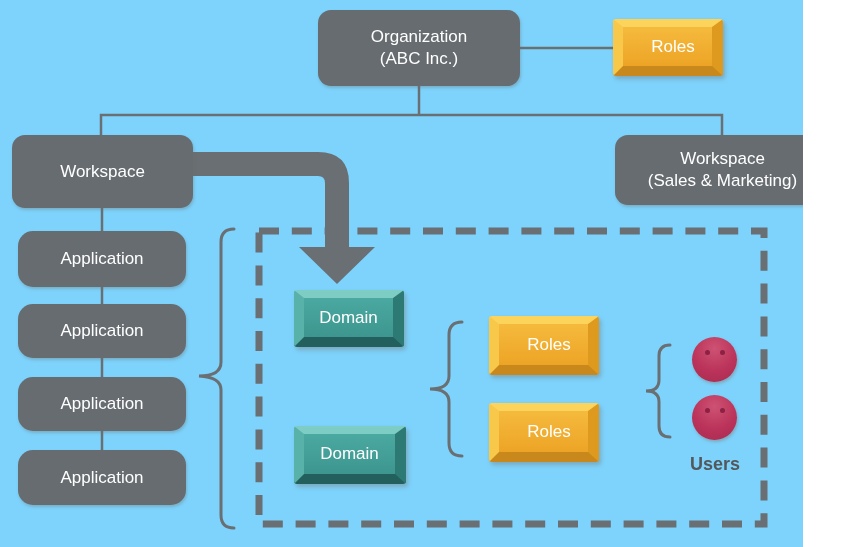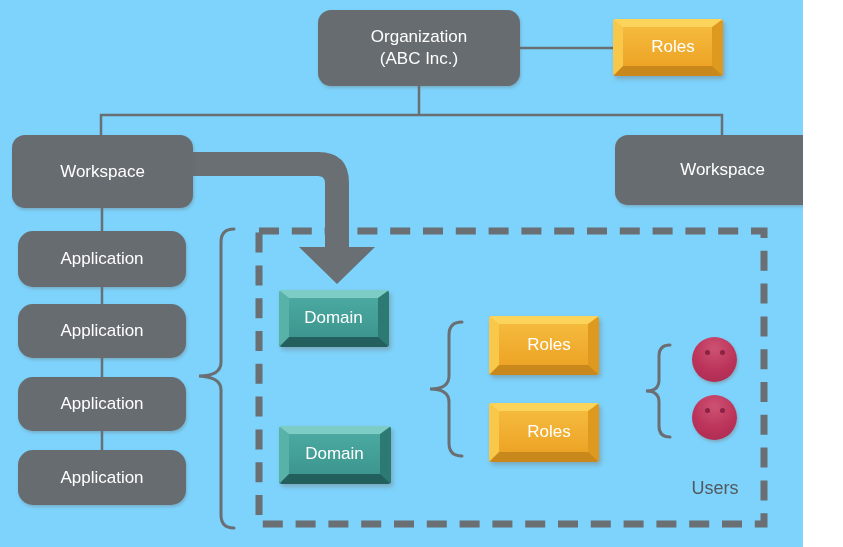--- a/index.html
+++ b/index.html
@@ -52,20 +52,21 @@
     border-right-color: #dd9a1e;
     border-bottom-color: #c9881b;
     padding-left: 11px;
   }
   .bevel.teal {
     background: linear-gradient(#4aa9a1, #3d968f);
     border-top-color: #7ecdc5;
     border-left-color: #58b2aa;
     border-right-color: #2d7a75;
     border-bottom-color: #235f5c;
+    margin-left: 15px;
   }
 
   
   .user-circle {
     position: absolute;
     width: 45px;
     height: 45px;
     border-radius: 50%;
     background: radial-gradient(circle at 50% 26%, #cd5273 0%, #bb335a 55%, #a82a4f 100%);
     box-shadow: 1px 2px 3px rgba(130,130,130,0.5);
@@ -77,25 +78,25 @@
     border-radius: 50%;
     background: #8c2144;
     top: 13px;
   }
   .user-eye.left  { left: 13px; }
   .user-eye.right { left: 28px; }
 
   .users-label {
     position: absolute;
     left: 674px;
-    top: 478px;
+    top: 454px;
     width: 82px;
     text-align: center;
     font-size: 18px;
-    font-weight: normal;
+    font-weight: bold;
     color: #54585c;
   }
 </style>
 </head>
 <body>
 
 <div class="canvas">
 
   <svg class="layer" width="843" height="547" viewBox="0 0 843 547">
 
@@ -123,20 +124,21 @@
 
   <div class="bevel yellow" style="left:613px; top:19px; width:110px; height:57px;">
     <span>Roles</span>
   </div>
 
   <div class="gbox" style="left:12px; top:135px; width:181px; height:73px;">
     <div>Workspace</div>
   </div>
   <div class="gbox" style="left:615px; top:135px; width:215px; height:70px;">
     <div>Workspace</div>
+    <div>(Sales &amp; Marketing)</div>
   </div>
 
   <div class="gbox" style="left:18px; top:231px; width:168px; height:56px; border-radius:15px;">
     <div>Application</div>
   </div>
   <div class="gbox" style="left:18px; top:304px; width:168px; height:54px; border-radius:15px;">
     <div>Application</div>
   </div>
   <div class="gbox" style="left:18px; top:377px; width:168px; height:54px; border-radius:15px;">
     <div>Application</div>

